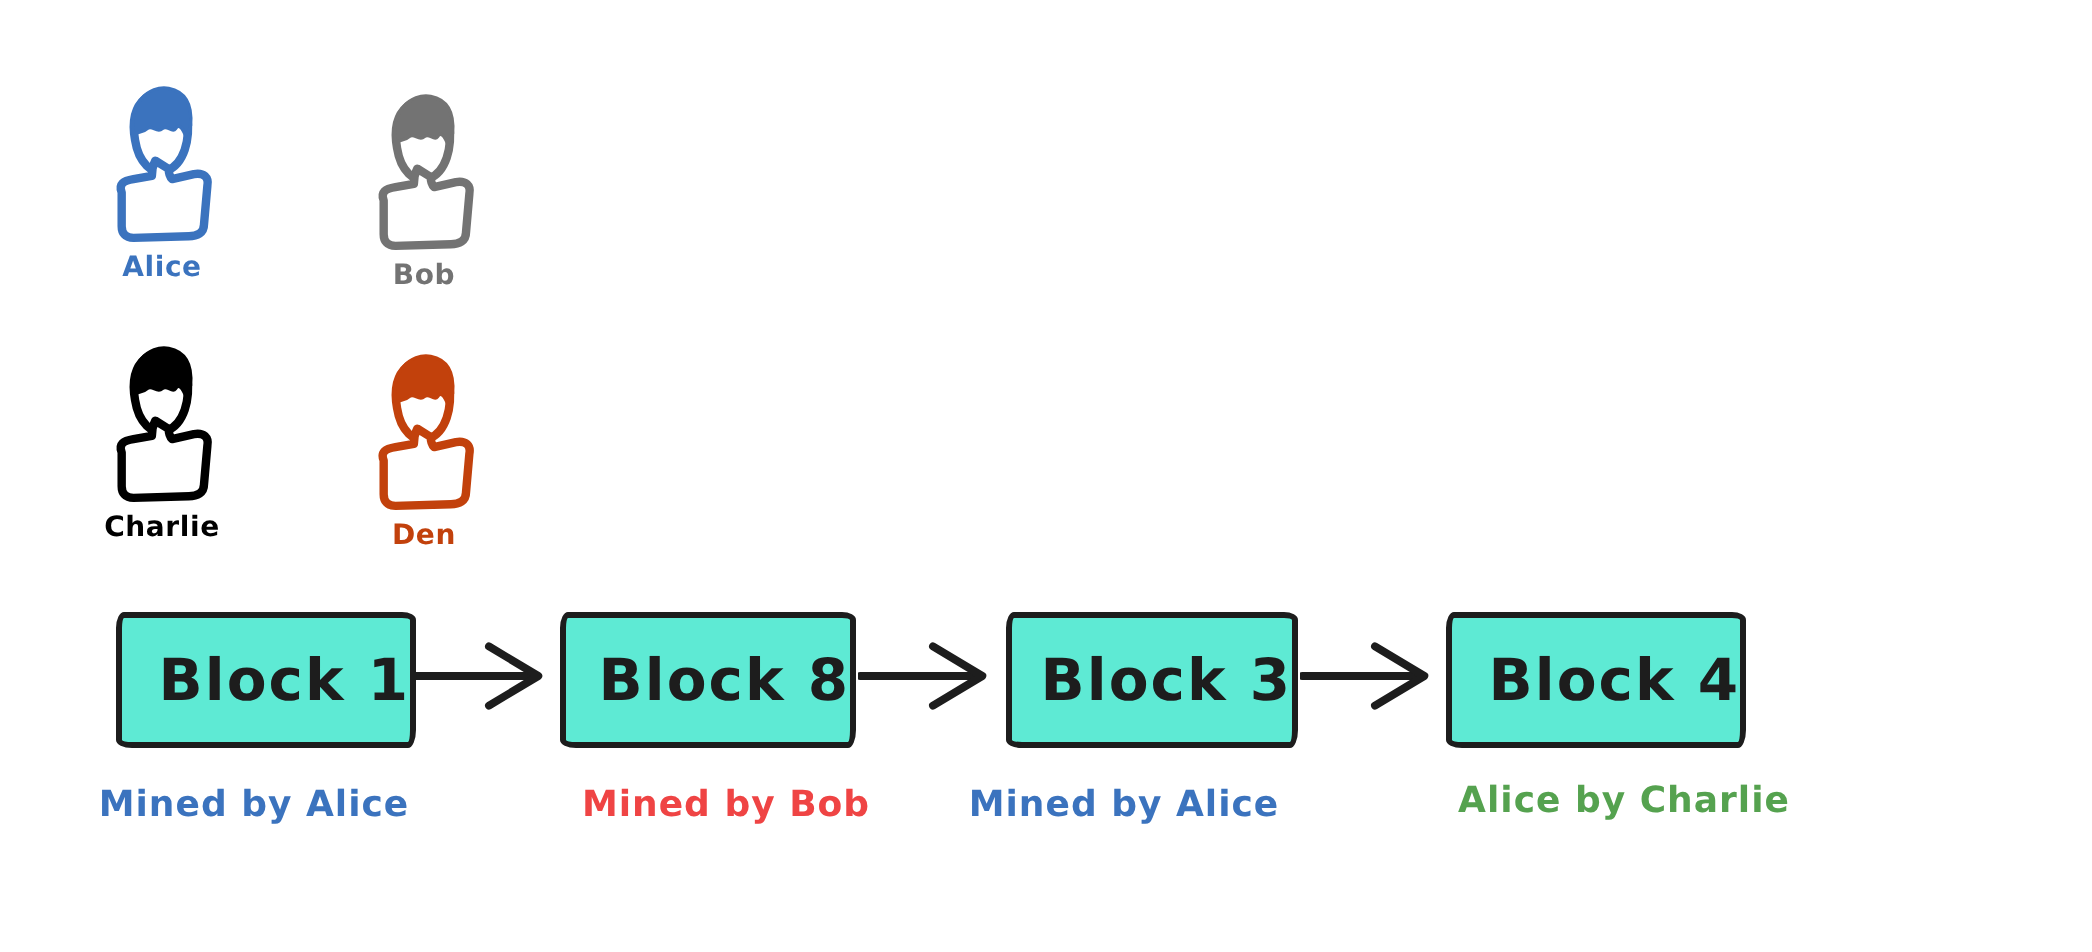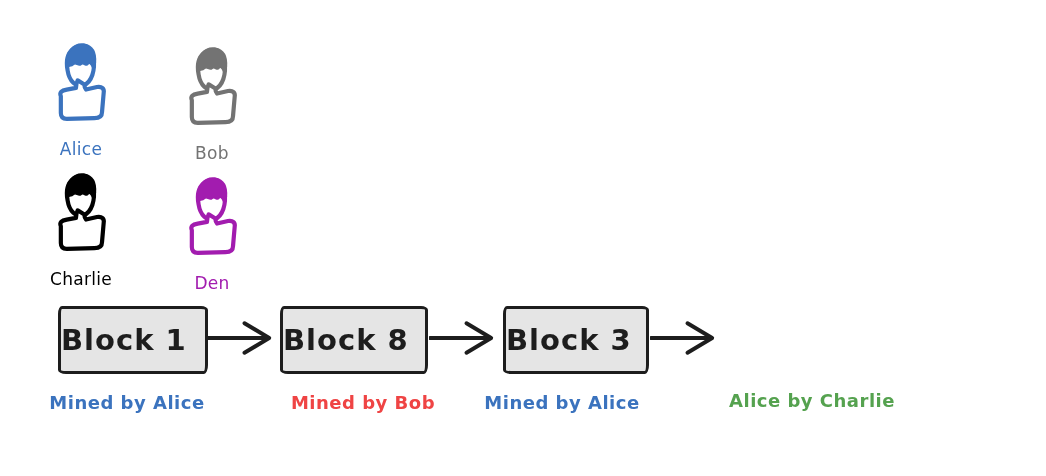--- a/index.html
+++ b/index.html
@@ -8,36 +8,36 @@
     width: 1046px;
     height: 476px;
     background: #ffffff;
     overflow: hidden;
     font-family: "DejaVu Sans", sans-serif;
   }
   
   .person { position: absolute; width: 72px; text-align: center; }
   .person svg { display: block; width: 66px; height: 84px; margin: 0 auto; }
   .person-name {
-    font-size: 17px;
-    font-weight: normal;
-    margin-top: 15px;
+    font-size: 14px;
+    font-weight: bold;
+    margin-top: 2px;
     letter-spacing: 0.3px;
   }
   
   .block {
     position: absolute;
     top: 306px;
     height: 68px;
     box-sizing: border-box;
     border: 3.5px solid currentColor;
-    background: #e5e5e5;
+    background: #5eead4;
     display: flex;
     align-items: center;
-    justify-content: flex-start;
+    justify-content: flex-end;
     font-size: 29px;
     font-weight: 600;
     letter-spacing: 1px;
     border-radius: 4px 7px 4px 8px / 8px 4px 9px 4px;
   }
   .arrow { position: absolute; top: 318px; height: 40px; }
   .arrow path {
     stroke: currentColor;
     stroke-width: 4;
     fill: none;
@@ -83,21 +83,21 @@
 
   <div class="person" style="left: 45px; top: 170px; color: #000000;">
     <svg viewBox="0 0 70 100">
       <path class="avatar-head" d="M25,11 C33,4 48,7 50,21 C52,36 48,50 38,54 C29,57 21,49 19,36 C17,25 19,16 25,11 Z"></path>
       <path class="avatar-hair" d="M18,33 C15,14 27,3 39,5 C49,7 53,15 52,27 C51,31 50,32 49,33 C47,28 45,26 43,29 C41,32 38,26 35,29 C32,32 29,26 26,29 C23,32 20,30 18,33 Z"></path>
       <path class="avatar-body" d="M11,67 C9,62 12,60 18,59 L29,57 C29,53 30,50 31,48 L39,53 C39,56 40,58 41,59 L54,56 C60,55 63,58 62,63 L60,86 C60,91 56,93 51,93 L18,94 C13,94 11,91 11,87 Z"></path>
     </svg>
     <div class="person-name">Charlie</div>
   </div>
 
-  <div class="person" style="left: 176px; top: 174px; color: #a21caf;">
+  <div class="person" style="left: 176px; top: 174px; color: #c2410c;">
     <svg viewBox="0 0 70 100">
       <path class="avatar-head" d="M25,11 C33,4 48,7 50,21 C52,36 48,50 38,54 C29,57 21,49 19,36 C17,25 19,16 25,11 Z"></path>
       <path class="avatar-hair" d="M18,33 C15,14 27,3 39,5 C49,7 53,15 52,27 C51,31 50,32 49,33 C47,28 45,26 43,29 C41,32 38,26 35,29 C32,32 29,26 26,29 C23,32 20,30 18,33 Z"></path>
       <path class="avatar-body" d="M11,67 C9,62 12,60 18,59 L29,57 C29,53 30,50 31,48 L39,53 C39,56 40,58 41,59 L54,56 C60,55 63,58 62,63 L60,86 C60,91 56,93 51,93 L18,94 C13,94 11,91 11,87 Z"></path>
     </svg>
     <div class="person-name">Den</div>
   </div>
 
   <div class="block" style="left: 58px; width: 150px; color: rgb(29, 29, 29);">
     <span>Block 1</span>
@@ -116,19 +116,22 @@
   </svg>
 
   <div class="block" style="left: 503px; width: 146px; color: rgb(29, 29, 29);">
     <span>Block 3</span>
   </div>
   <svg class="arrow" style="left: 650px; width: 74px; color: rgb(29, 29, 29);" viewBox="0 0 75 40">
     <path d="M1,20 H58"></path>
       <path d="M38,5 L63,20 L38,35"></path>
   </svg>
 
+  <div class="block" style="left: 723px; width: 150px; color: rgb(29, 29, 29);">
+    <span>Block 4</span>
+  </div>
 
   <div class="mined" style="left: 38px; width: 178px; color: rgb(59, 115, 190);">Mined by Alice</div>
   <div class="mined" style="left: 262px; width: 162px; color: #ef4444; margin-left: 20px;">Mined by Bob</div>
   <div class="mined" style="left: 473px; width: 178px; color: rgb(59, 115, 190);">Mined by Alice</div>
   <div class="mined" style="left: 706px; width: 212px; top: 390px; color: rgb(85, 162, 79);">Alice by Charlie</div>
 
 </div>
 
 </body></html>

